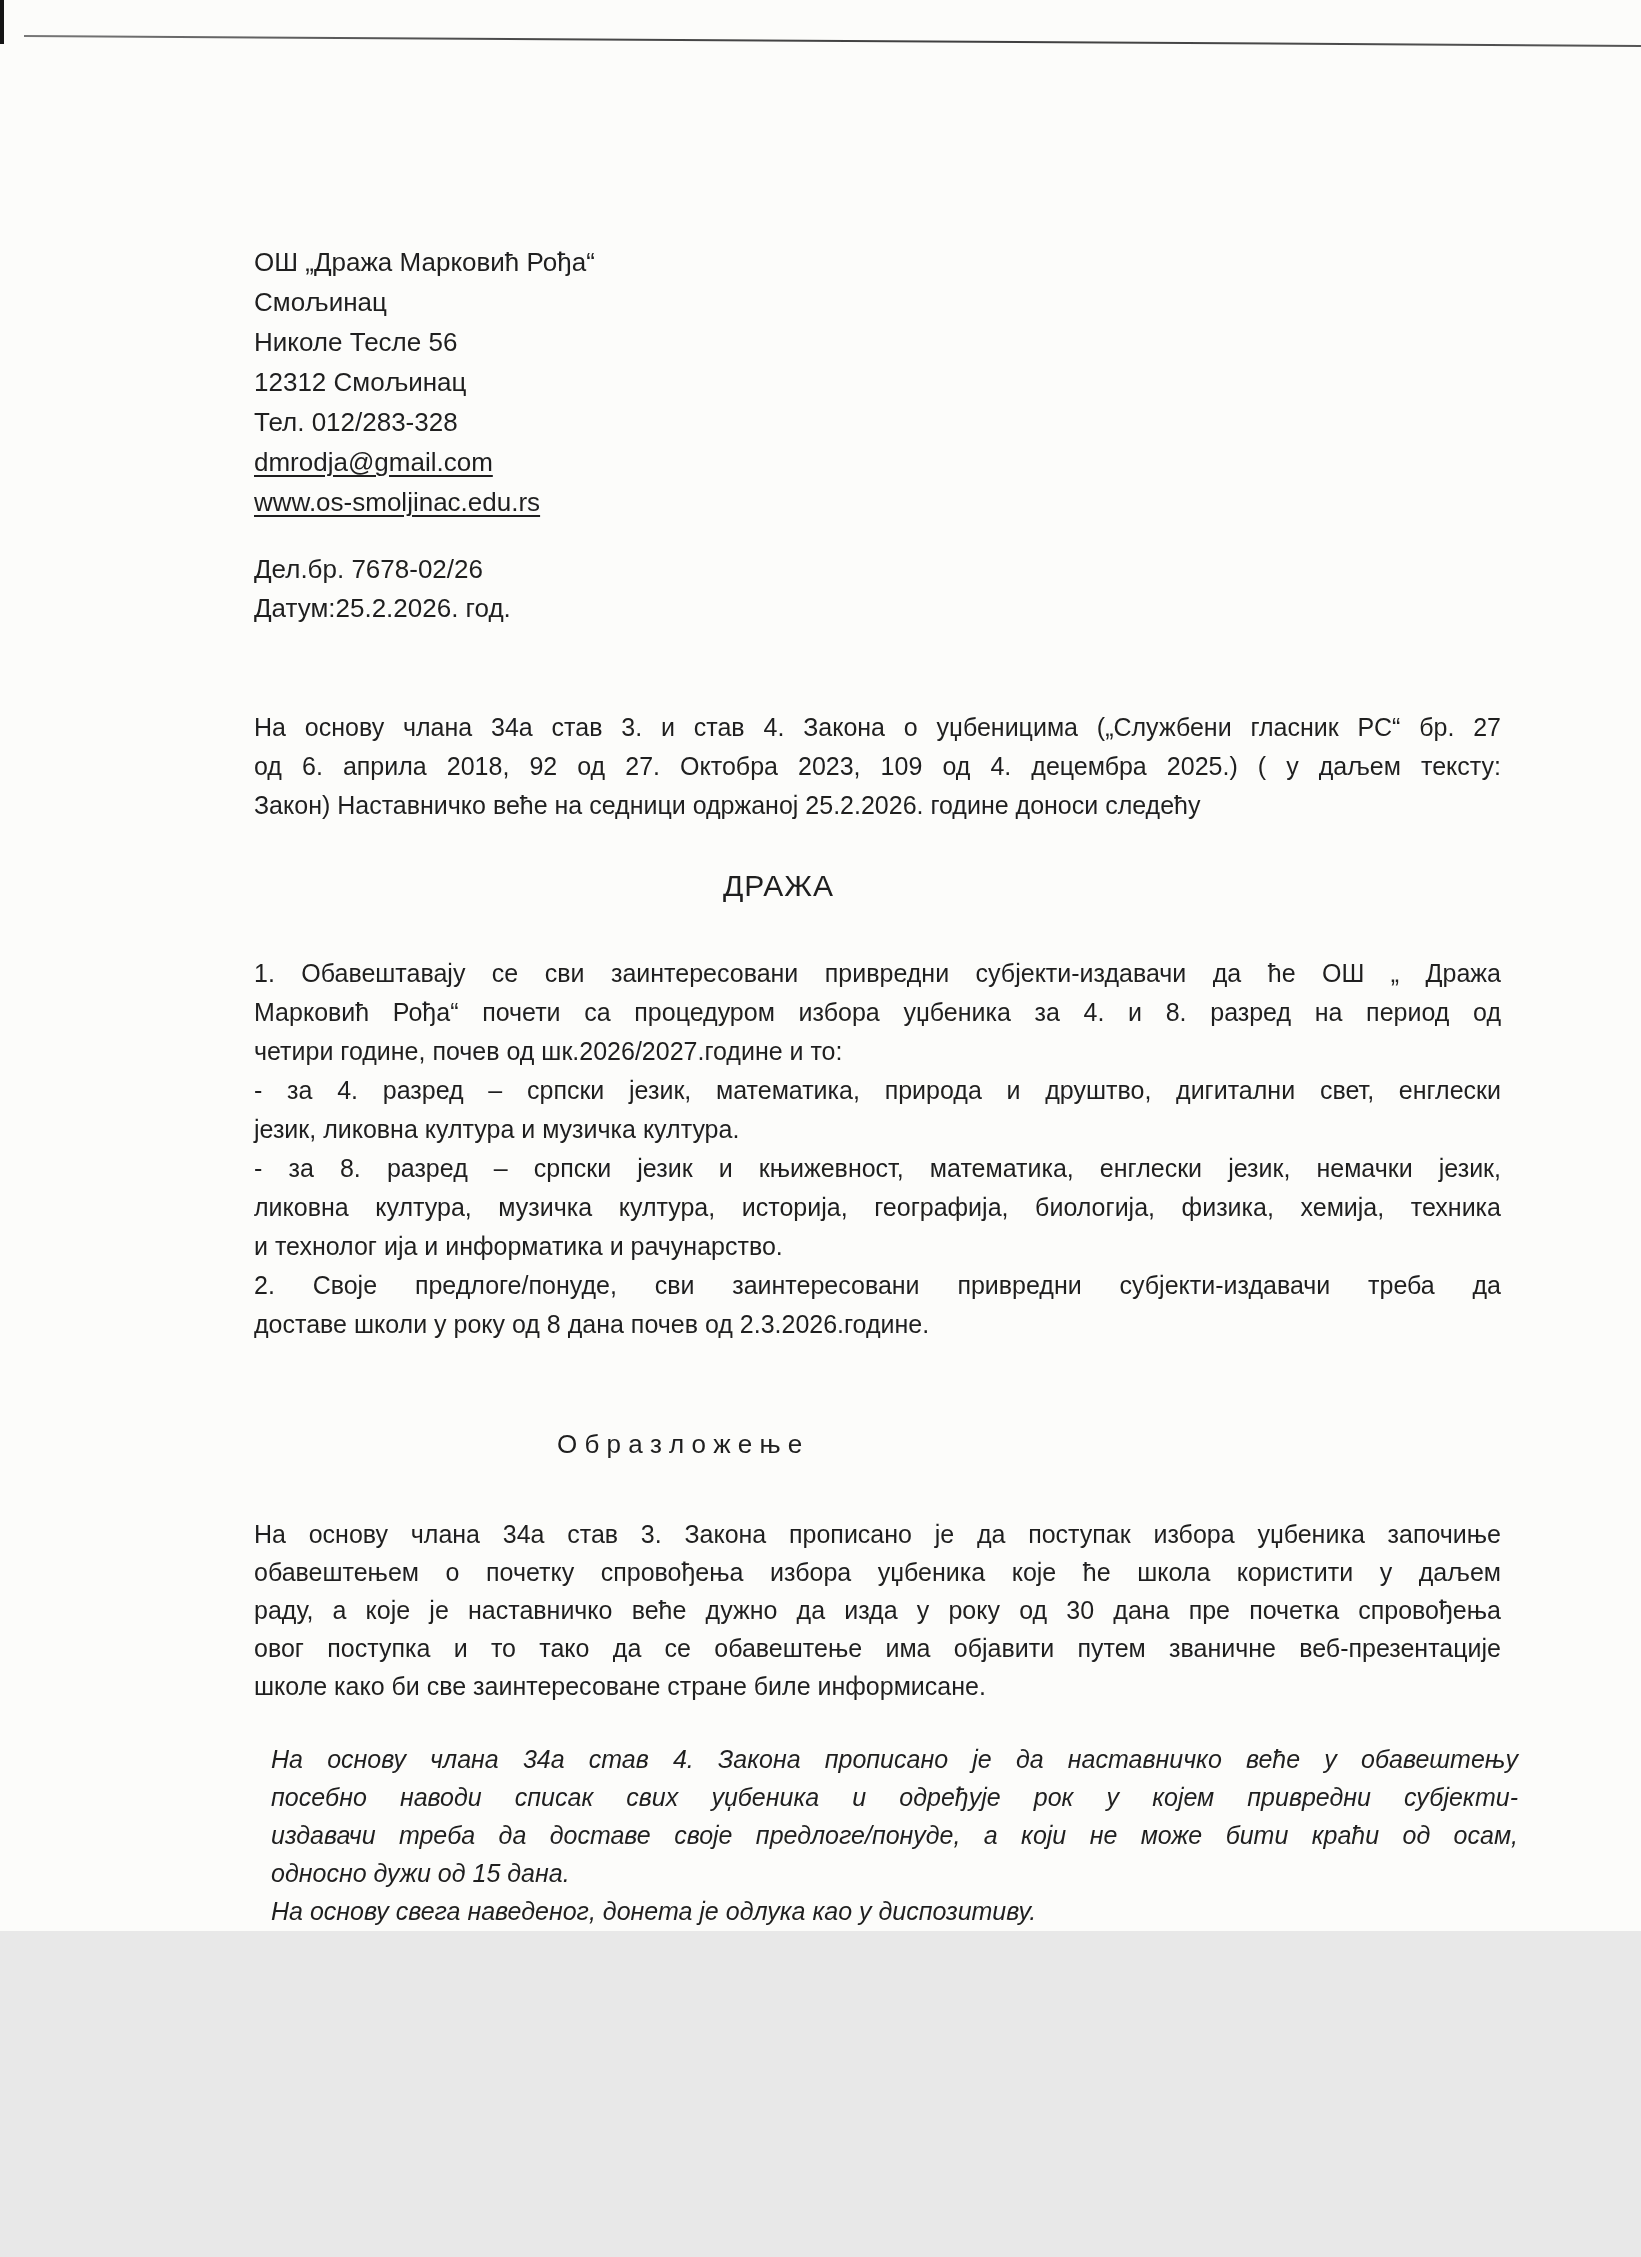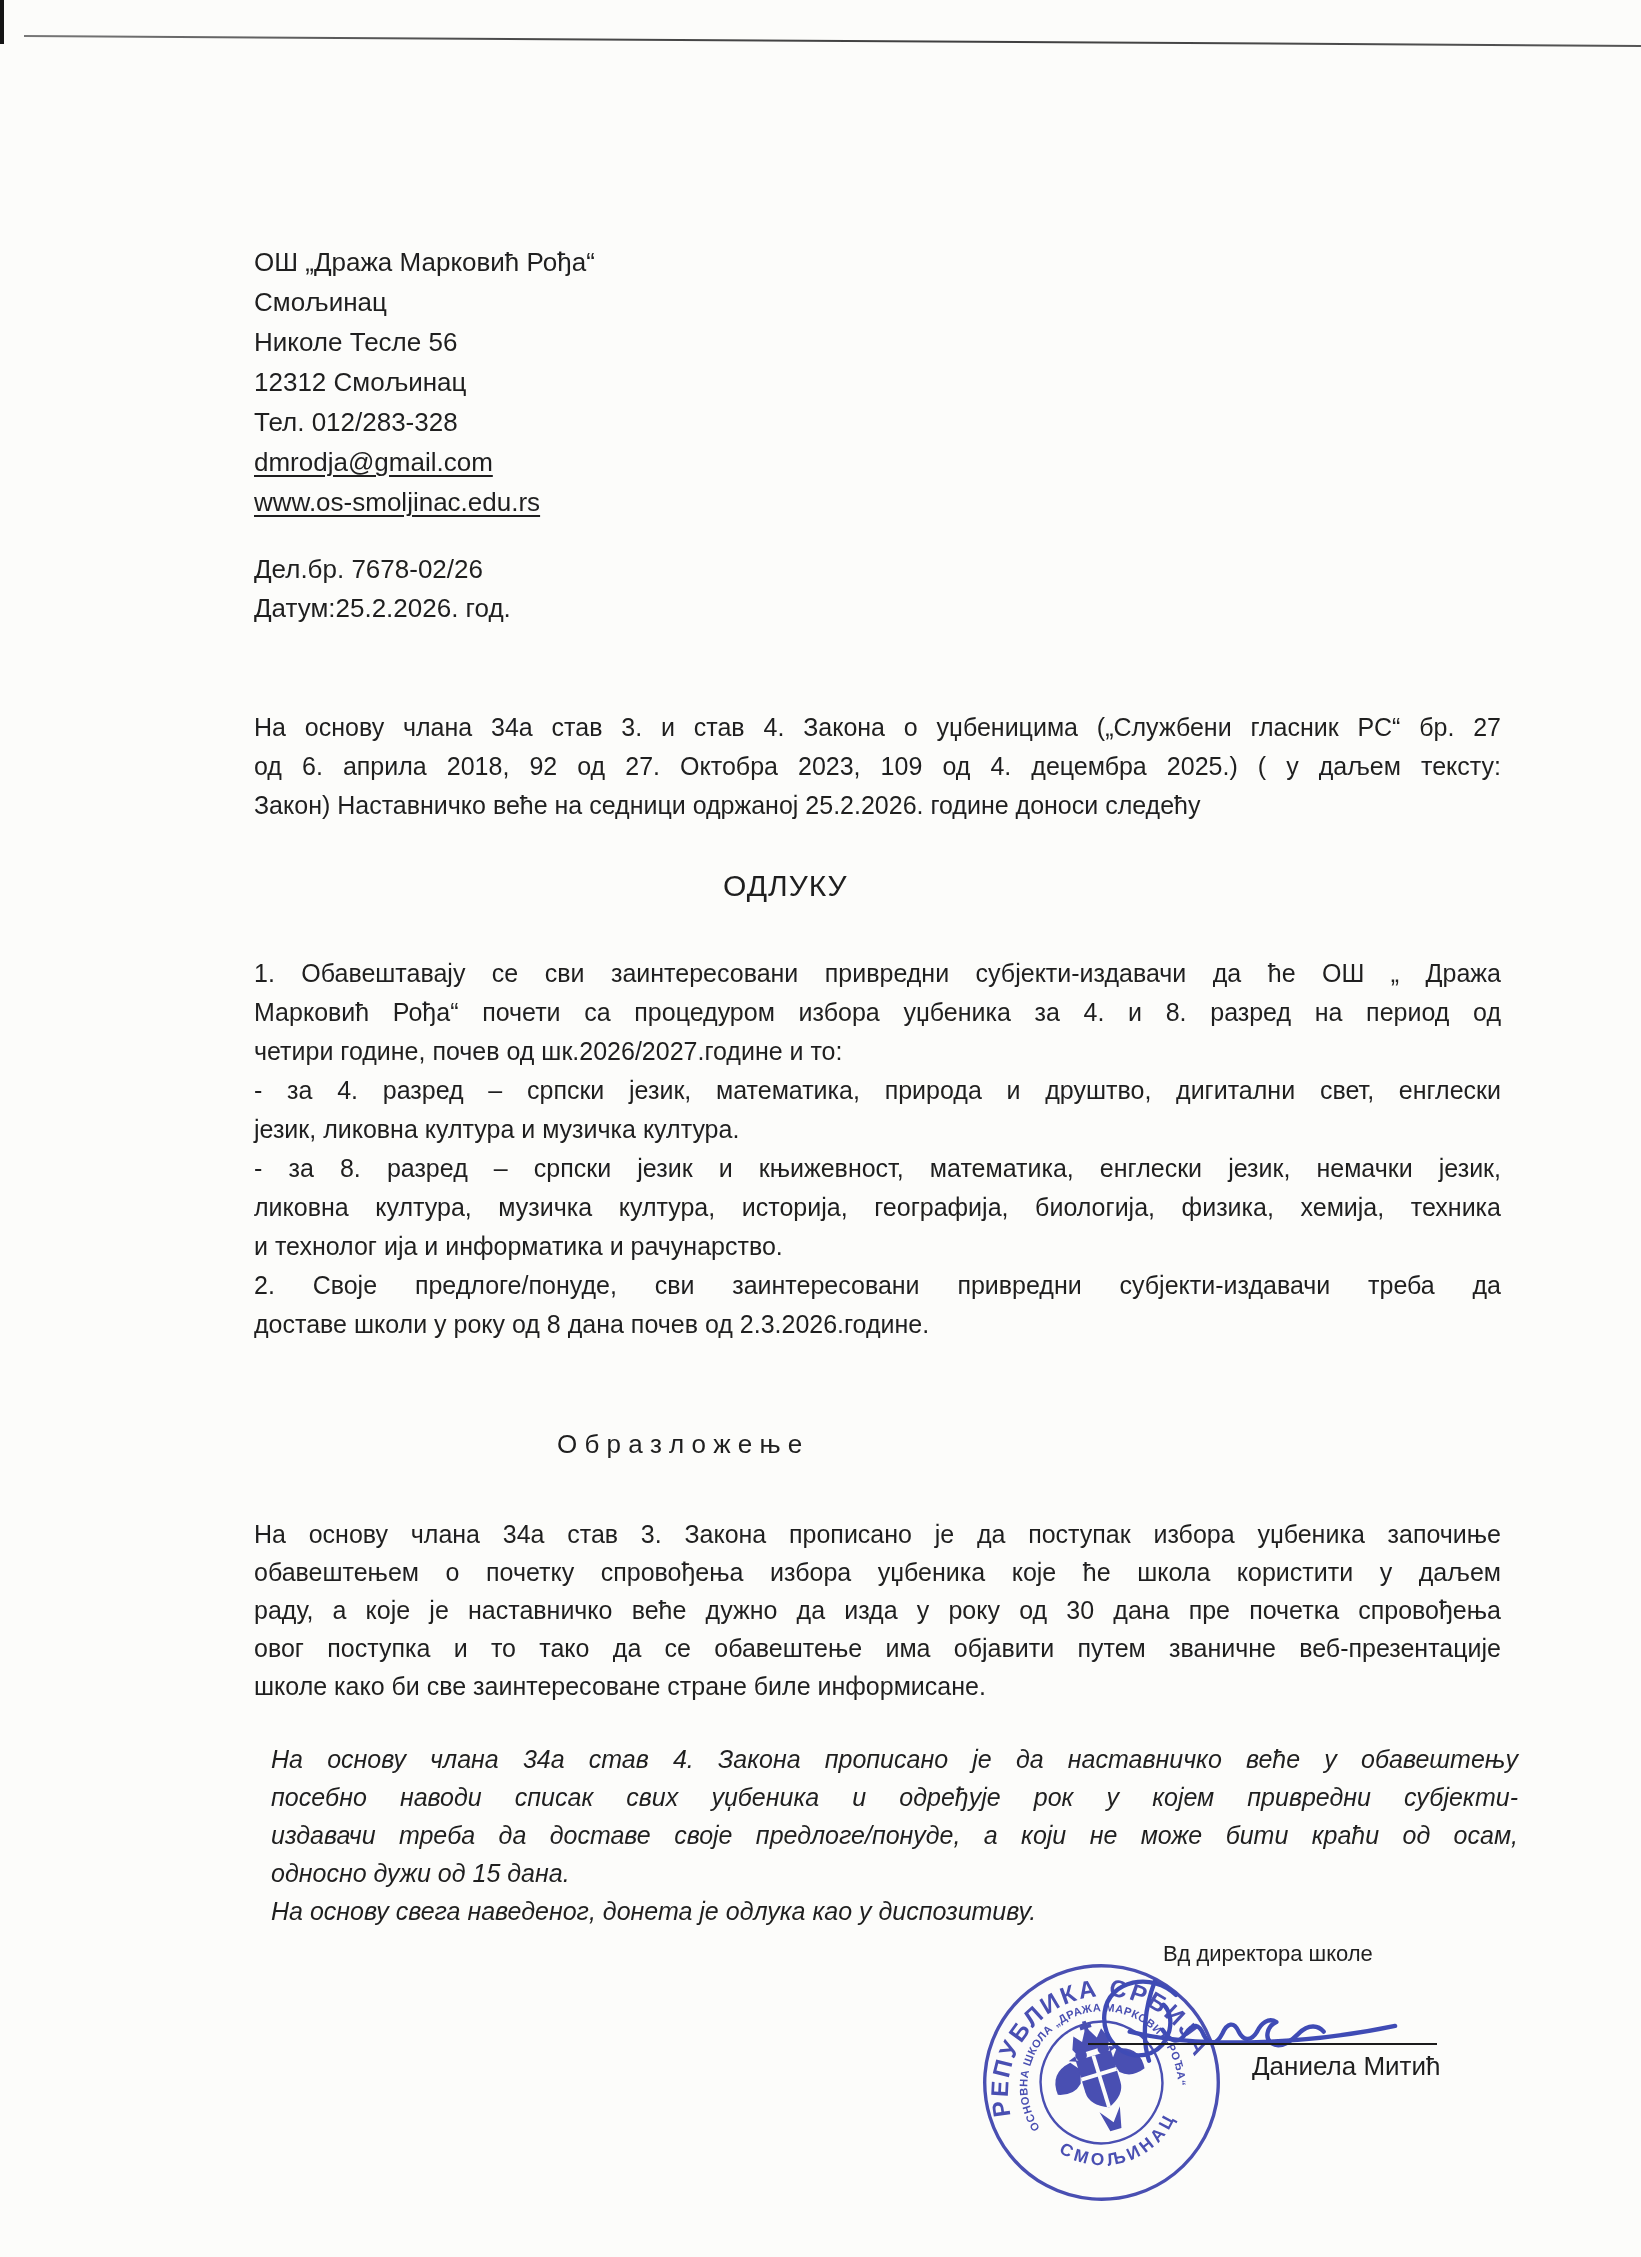--- a/index.html
+++ b/index.html
@@ -1,17 +1,17 @@
 <!DOCTYPE html>
 <html><head>
 <meta charset="utf-8">
 <style>
   html,body { margin:0; padding:0; background:#e8e8e8; }
   .page {
-    position:relative; width:1641px; height:2257px;
+    position:relative; width:1641px; height:1931px;
     background:#fcfcfa; overflow:hidden;
     font-family:"Liberation Sans", sans-serif;
     color:#1f1f1f; font-size:25px;
   }
   .abs { position:absolute; }
   .blk { position:absolute; width:1247px; }
   .tline { text-align:justify; text-align-last:justify; white-space:normal; }
   .tline.endline { text-align-last:left; }
   .lh40 .tline { line-height:39px; }
   .lh39 .tline { line-height:38px; }
@@ -59,21 +59,21 @@
     <div>Дел.бр. 7678-02/26</div>
     <div>Датум:25.2.2026. год.</div>
   </div>
 
   <div class="blk lh40 intro-block">
       <div class="tline">На основу члана 34а став 3. и став 4. Закона о уџбеницима („Службени гласник РС“ бр. 27</div>
       <div class="tline">од 6. априла 2018, 92 од 27. Октобра 2023, 109 од 4. децембра 2025.) ( у даљем тексту:</div>
       <div class="tline endline">Закон) Наставничко веће на седници одржаној  25.2.2026. године доноси следећу</div>
     </div>
 
-  <div class="abs title-odluku">ОДЛУКУ</div>
+  <div class="abs title-odluku">ДРАЖА</div>
 
   <div class="blk lh40 decision-block">
       <div class="tline">1. Обавештавају се сви заинтересовани привредни субјекти-издавачи да ће ОШ „ Дража</div>
       <div class="tline">Марковић Рођа“ почети са процедуром избора уџбеника за 4. и 8. разред на период од</div>
       <div class="tline endline">четири године, почев од шк.2026/2027.године и то:</div>
       <div class="tline">- за 4. разред – српски језик, математика, природа и друштво, дигитални свет, енглески</div>
       <div class="tline endline">језик, ликовна култура и музичка култура.</div>
       <div class="tline">- за 8. разред – српски језик и књижевност, математика, енглески језик, немачки језик,</div>
       <div class="tline">ликовна култура, музичка култура, историја, географија, биологија, физика, хемија, техника</div>
       <div class="tline endline">и технолог ија и информатика и рачунарство.</div>

